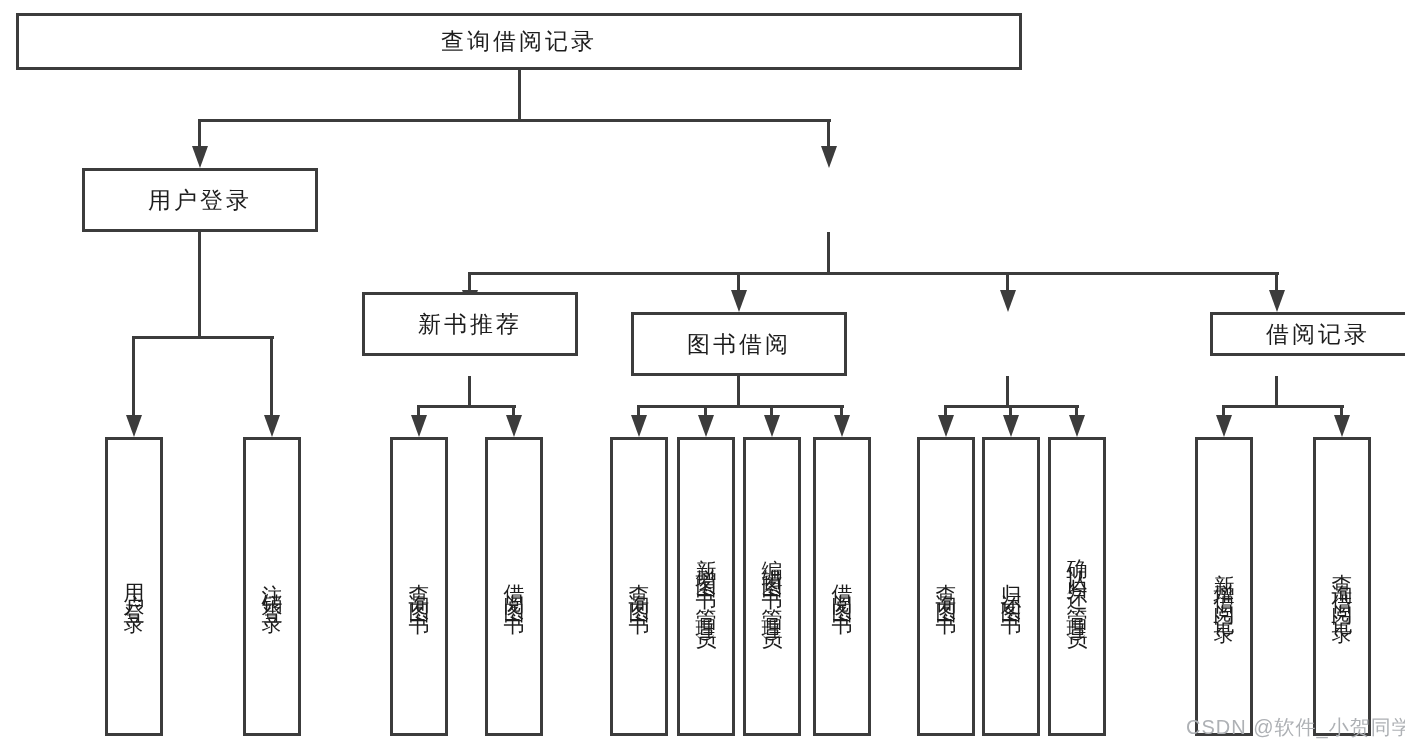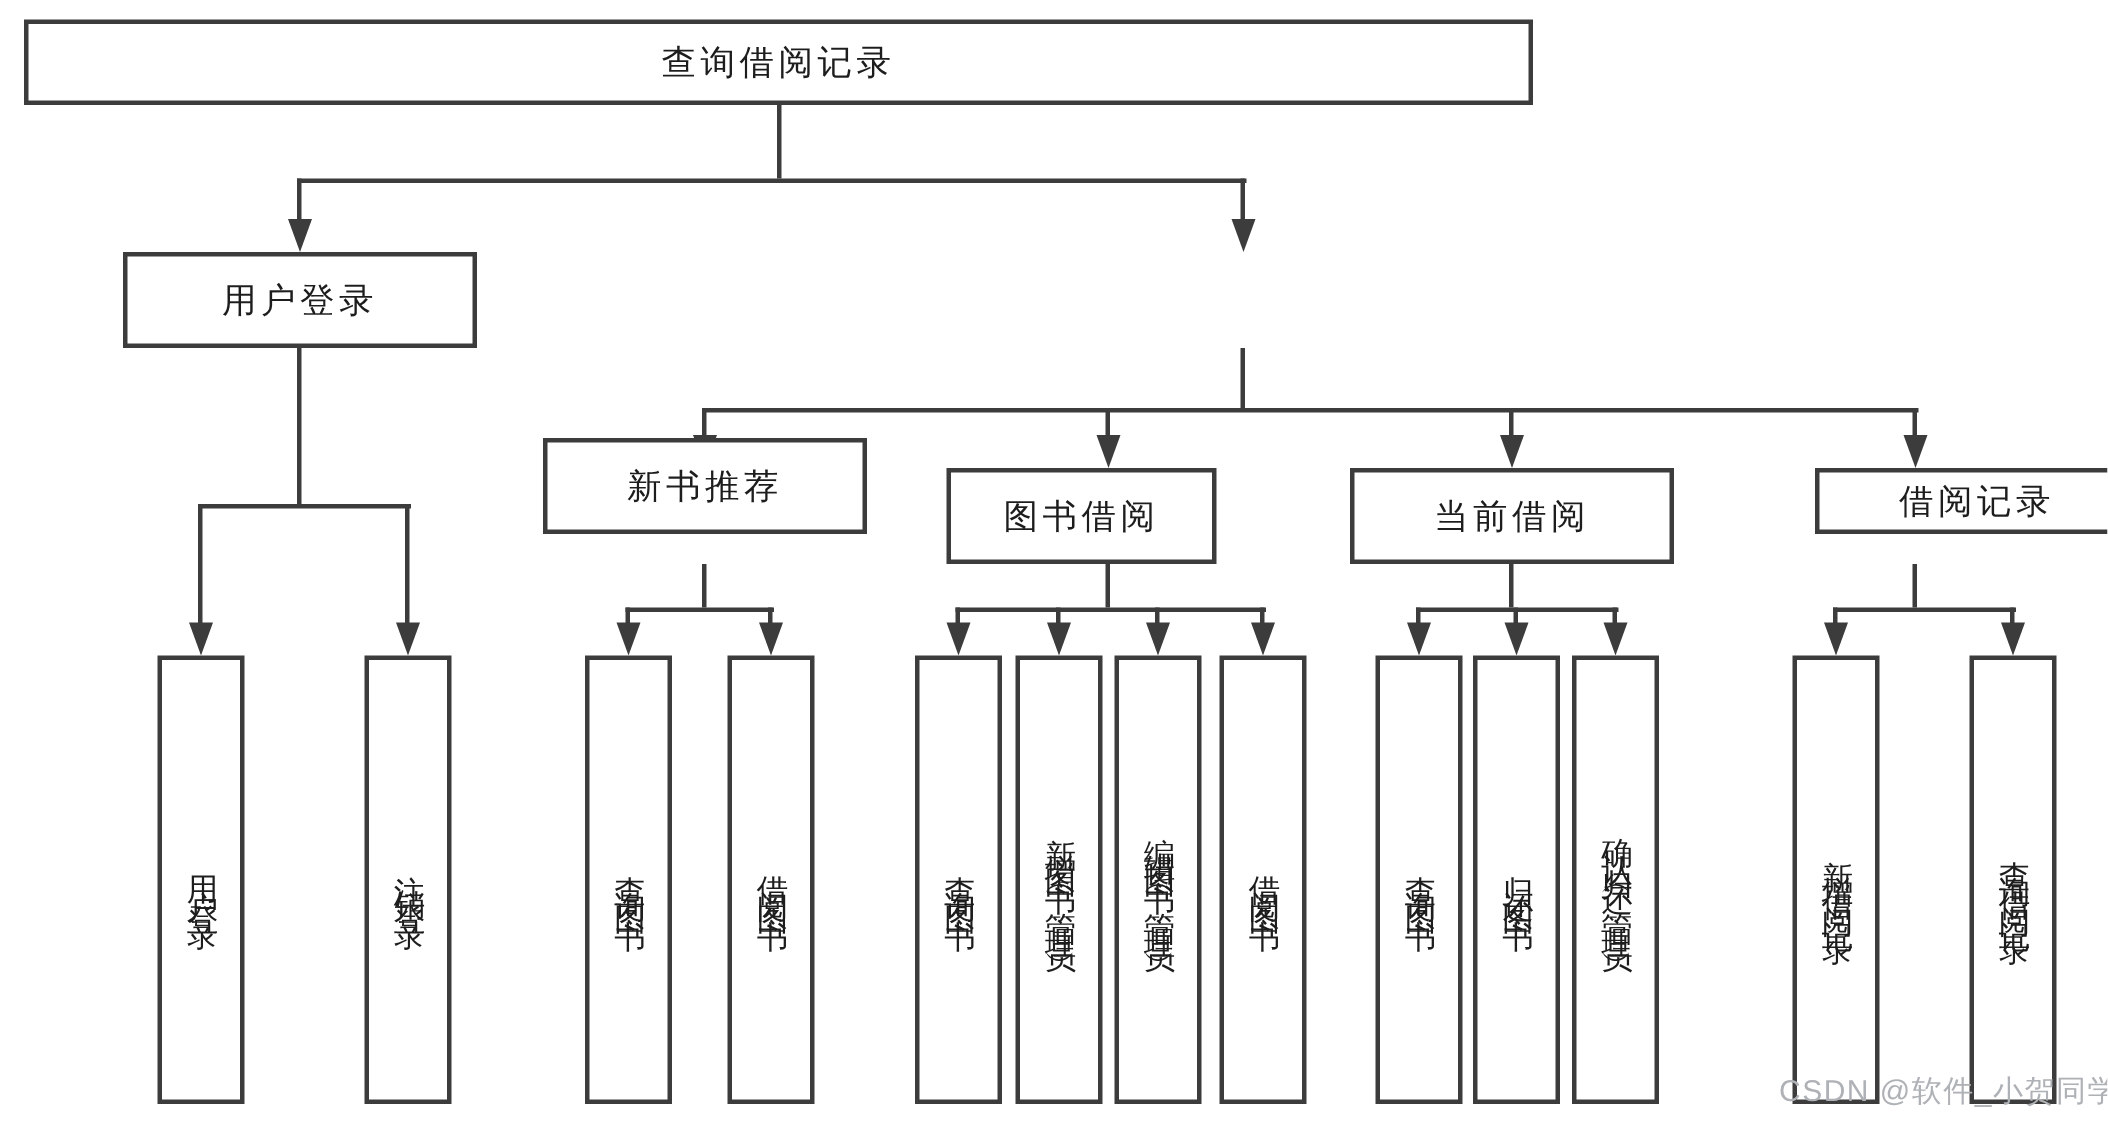--- a/index.html
+++ b/index.html
@@ -70,25 +70,22 @@
   <div class="vl" style="left:737px;top:272px;height:19px"></div>
   <div class="ar" style="left:731px;top:290px"></div>
   <div class="vl" style="left:1006px;top:272px;height:19px"></div>
   <div class="ar" style="left:1000px;top:290px"></div>
   <div class="vl" style="left:1275px;top:272px;height:19px"></div>
   <div class="ar" style="left:1269px;top:290px"></div>
 
   <div class="box" style="left:362px;top:292px;width:216px;height:64px">
     <span class="lbl">新书推荐</span>
   </div>
-  <div class="box" style="left:631px;top:312px;width:180px;height:64px">
+  <div class="box" style="left:631px;top:312px;width:216px;height:64px">
     <span class="lbl">图书借阅</span>
-  </div>
-  <div class="box" style="left:900px;top:312px;width:216px;height:64px">
-    <span class="lbl">当前借阅</span>
   </div>
   <div class="box" style="left:1210px;top:312px;width:216px;height:44px">
     <span class="lbl">借阅记录</span>
   </div>
 
   <div class="vl" style="left:468px;top:376px;height:29px"></div>
   <div class="hl" style="left:417px;top:405px;width:99px"></div>
   <div class="vl" style="left:417px;top:405px;height:11px"></div>
   <div class="ar" style="left:411px;top:415px"></div>
   <div class="vl" style="left:512px;top:405px;height:11px"></div>

